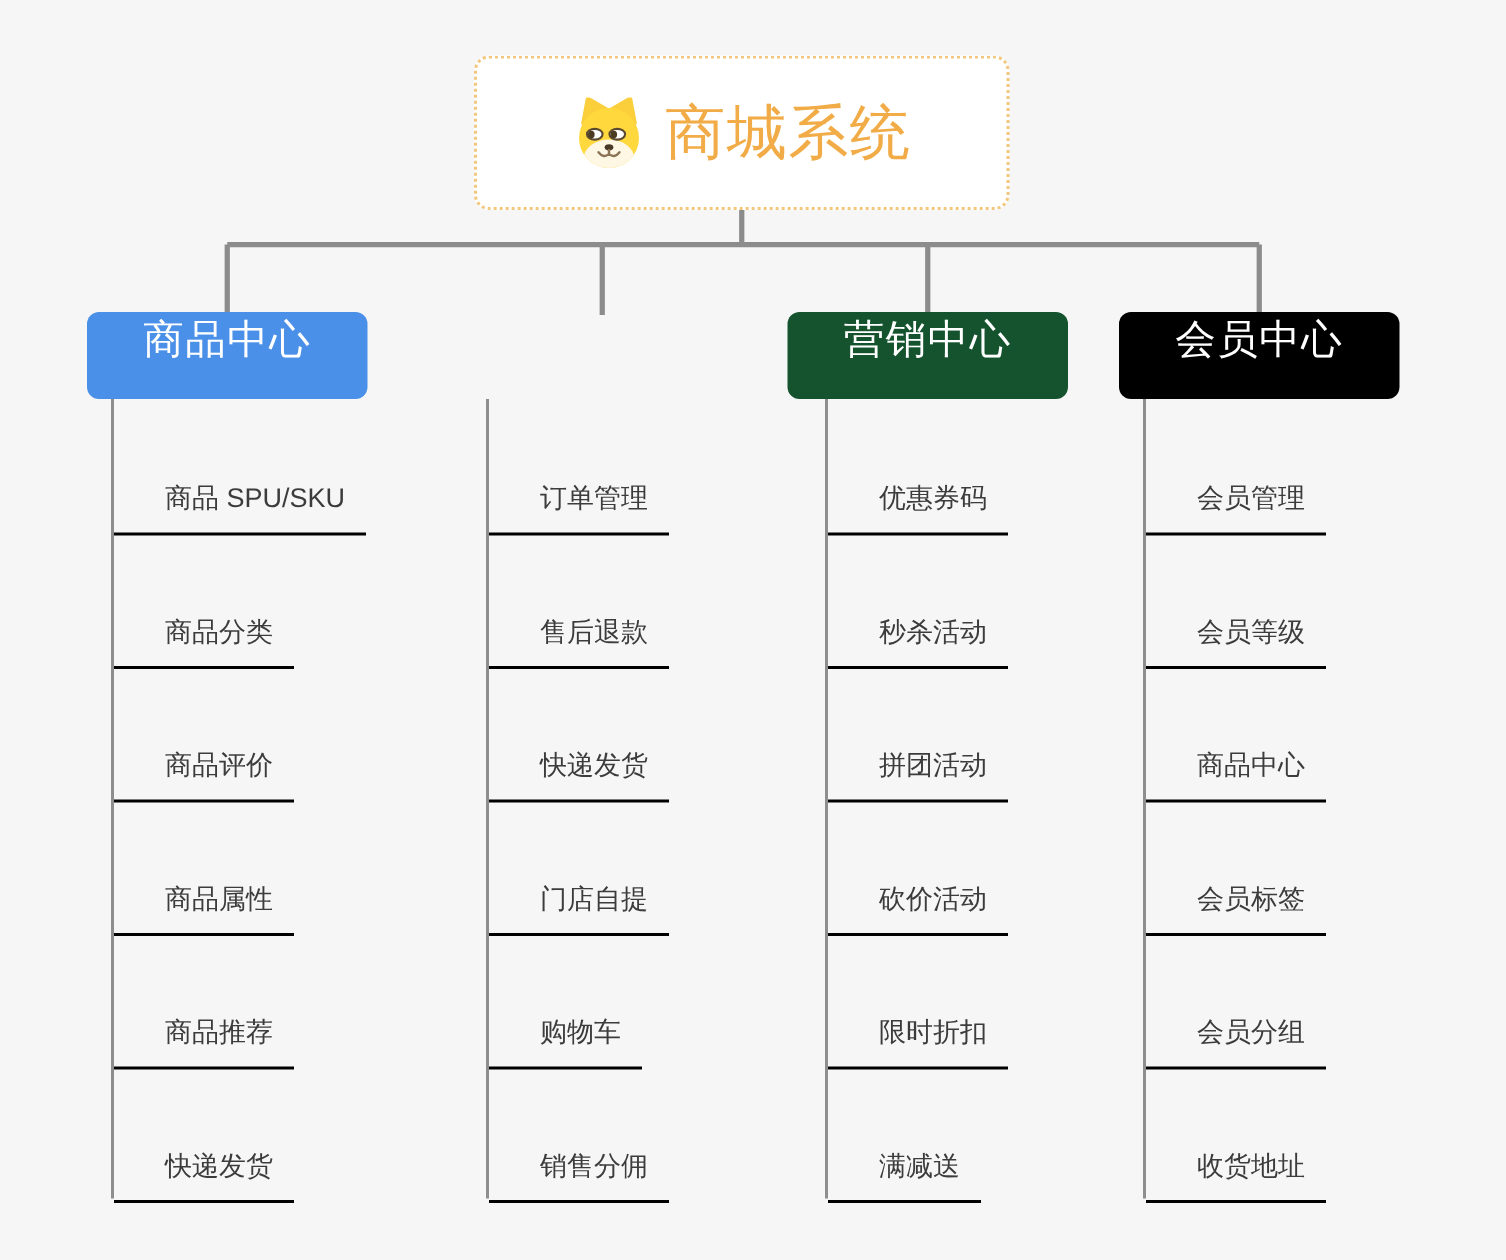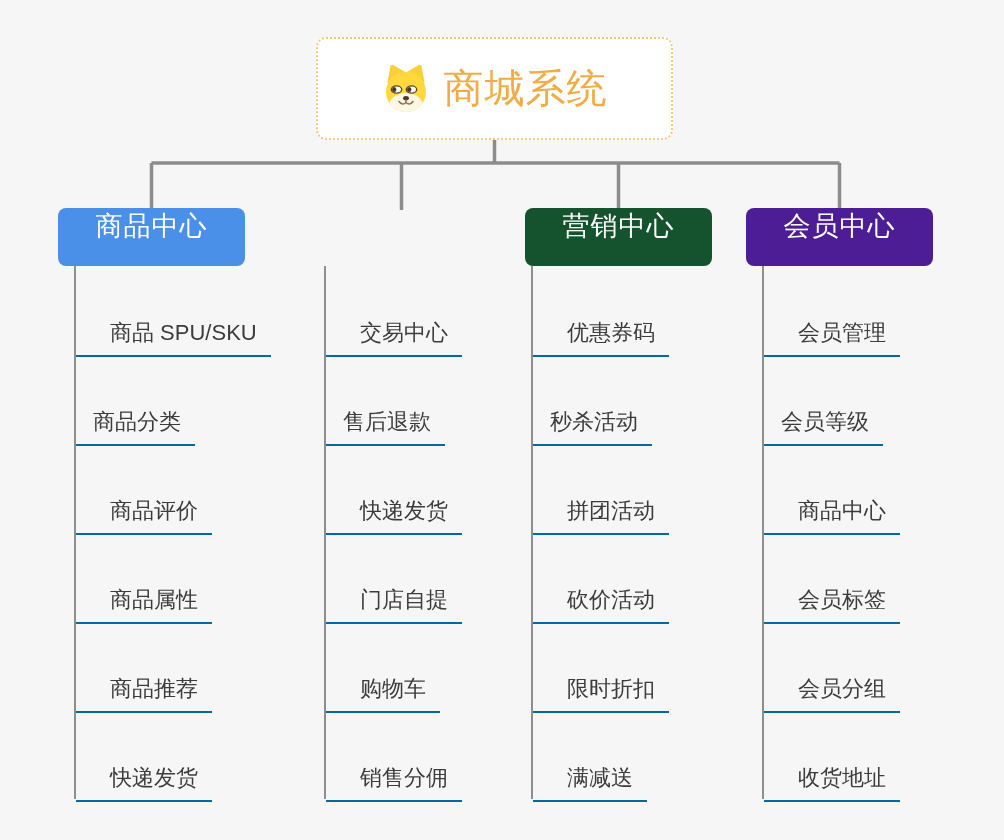--- a/index.html
+++ b/index.html
@@ -67,37 +67,37 @@
 
   
   .column {
     position: absolute;
     top: 266px;
     height: 533px;
     border-left: 2px solid #8e8e8e;
   }
   .col-1 { left: 74px;  }
   .col-2 { left: 324px; }
-  .col-3 { left: 531px; }
+  .col-3 { left: 550px; }
   .col-4 { left: 762px; }
 
   .leaf {
     position: absolute;
     left: 0;
     width: max-content;
     padding: 0 14px 7px 34px;
-    border-bottom: 2px solid #0369a1;
-    font-size: 22px;
+    border-bottom: 2px solid #000000;
+    font-size: 18px;
     line-height: 31px;
     color: #3c3c3c;
     white-space: nowrap;
     cursor: pointer;
   }
   .leaf-0 { top: 51px;  }
-  .leaf-1 { top: 140px; padding-left: 17px; }
+  .leaf-1 { top: 140px; }
   .leaf-2 { top: 229px; }
   .leaf-3 { top: 318px; text-align: right; }
   .leaf-4 { top: 407px; }
   .leaf-5 { top: 496px; }
 </style>
 </head>
 <body>
 
 <div class="canvas">
 
@@ -132,35 +132,35 @@
     </svg>
     <span class="root-title">商城系统</span>
   </div>
 
   <div class="branch branch-1" style="background-color: rgb(74, 144, 232);">
     <span class="branch-label">商品中心</span>
   </div>
   <div class="branch branch-3" style="background-color: #14532d;">
     <span class="branch-label">营销中心</span>
   </div>
-  <div class="branch branch-4" style="background-color: #4c1d95;">
+  <div class="branch branch-4" style="background-color: #000000;">
     <span class="branch-label">会员中心</span>
   </div>
 
   <div class="column col-1">
     <div class="leaf leaf-0">商品 SPU/SKU</div>
     <div class="leaf leaf-1">商品分类</div>
     <div class="leaf leaf-2">商品评价</div>
     <div class="leaf leaf-3">商品属性</div>
     <div class="leaf leaf-4">商品推荐</div>
     <div class="leaf leaf-5">快递发货</div>
   </div>
 
   <div class="column col-2">
-    <div class="leaf leaf-0">交易中心</div>
+    <div class="leaf leaf-0">订单管理</div>
     <div class="leaf leaf-1">售后退款</div>
     <div class="leaf leaf-2">快递发货</div>
     <div class="leaf leaf-3">门店自提</div>
     <div class="leaf leaf-4">购物车</div>
     <div class="leaf leaf-5">销售分佣</div>
   </div>
 
   <div class="column col-3">
     <div class="leaf leaf-0">优惠券码</div>
     <div class="leaf leaf-1">秒杀活动</div>

